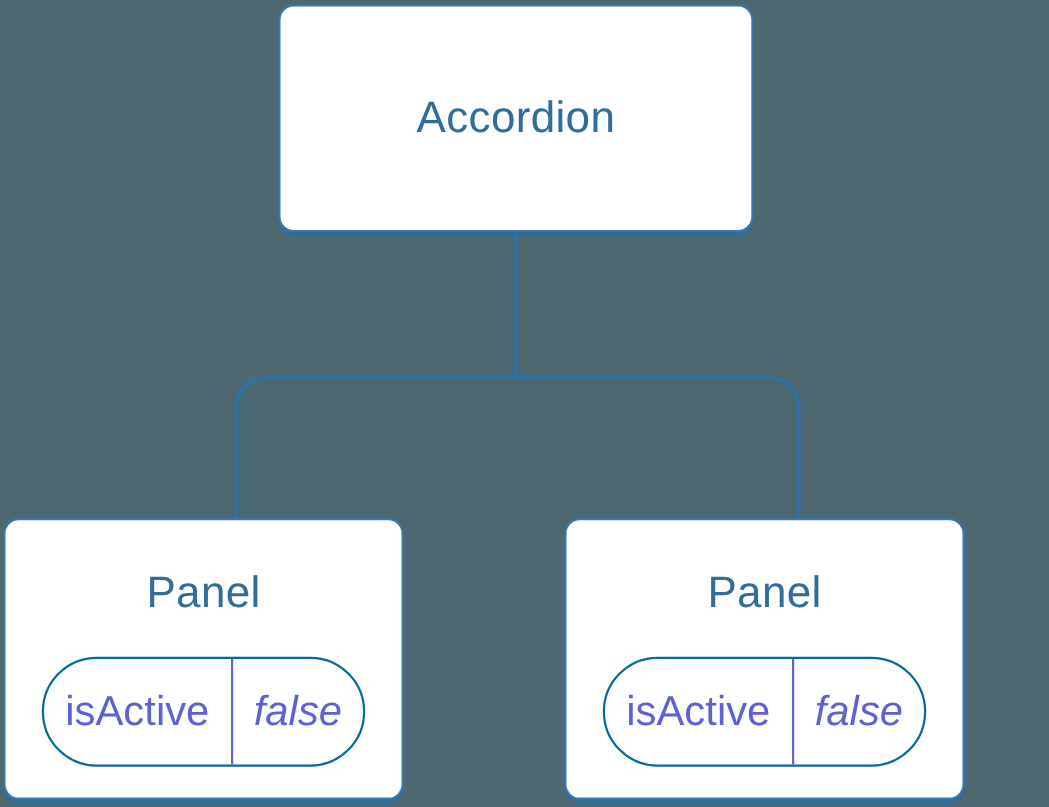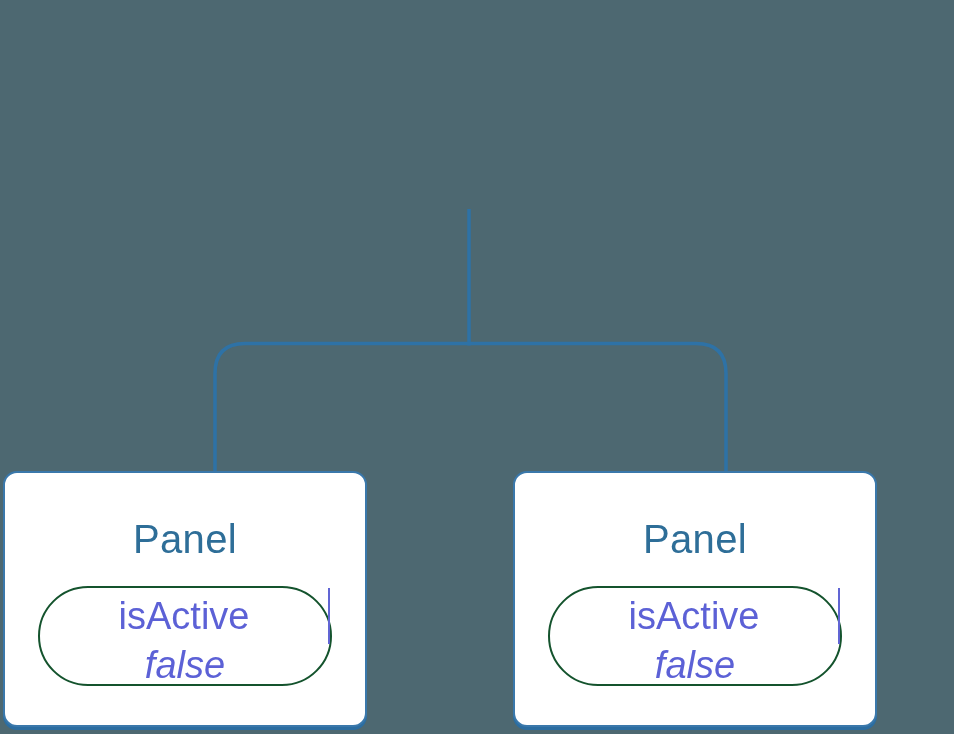--- a/index.html
+++ b/index.html
@@ -58,29 +58,28 @@
     line-height: 44px;
     font-size: 40px;
     font-weight: 500;
     color: #2e6e98;
     letter-spacing: 0.3px;
   }
   .state-pill {
     position: absolute;
     left: 33px;
     right: 33px;
-    top: 113px;
+    top: 124px;
     height: 100px;
     box-sizing: border-box;
-    border: 2px solid #14532d;
+    border: 2px solid #0369a1;
     border-radius: 50px;
     display: flex;
     align-items: stretch;
     background: #ffffff;
-    flex-direction: column;
   }
   .pill-key, .pill-value {
     display: flex;
     align-items: center;
     justify-content: center;
     font-size: 38px;
     font-weight: 400;
     color: #5c61d6;
   }
   .pill-key {
@@ -95,20 +94,23 @@
 </head>
 <body>
 
 <div class="stage">
 
   <svg class="connectors" width="954" height="734" viewBox="0 0 954 734" aria-hidden="true">
     <path d="M 469 209 L 469 345.5" fill="none" stroke-width="3.5" stroke="#2e72a6"></path>
     <path d="M 215 472 L 215 373.5 Q 215 343.5 245 343.5 L 696 343.5 Q 726 343.5 726 373.5 L 726 472" fill="none" stroke-width="3.5" stroke="#2e72a6"></path>
   </svg>
 
+  <div class="node root-node">
+    <span class="node-label">Accordion</span>
+  </div>
 
   <div class="node panel-node panel-left">
     <span class="panel-title">Panel</span>
     <div class="state-pill">
       <span class="pill-key">isActive</span>
       <span class="pill-value">false</span>
     </div>
   </div>
 
   <div class="node panel-node panel-right">

